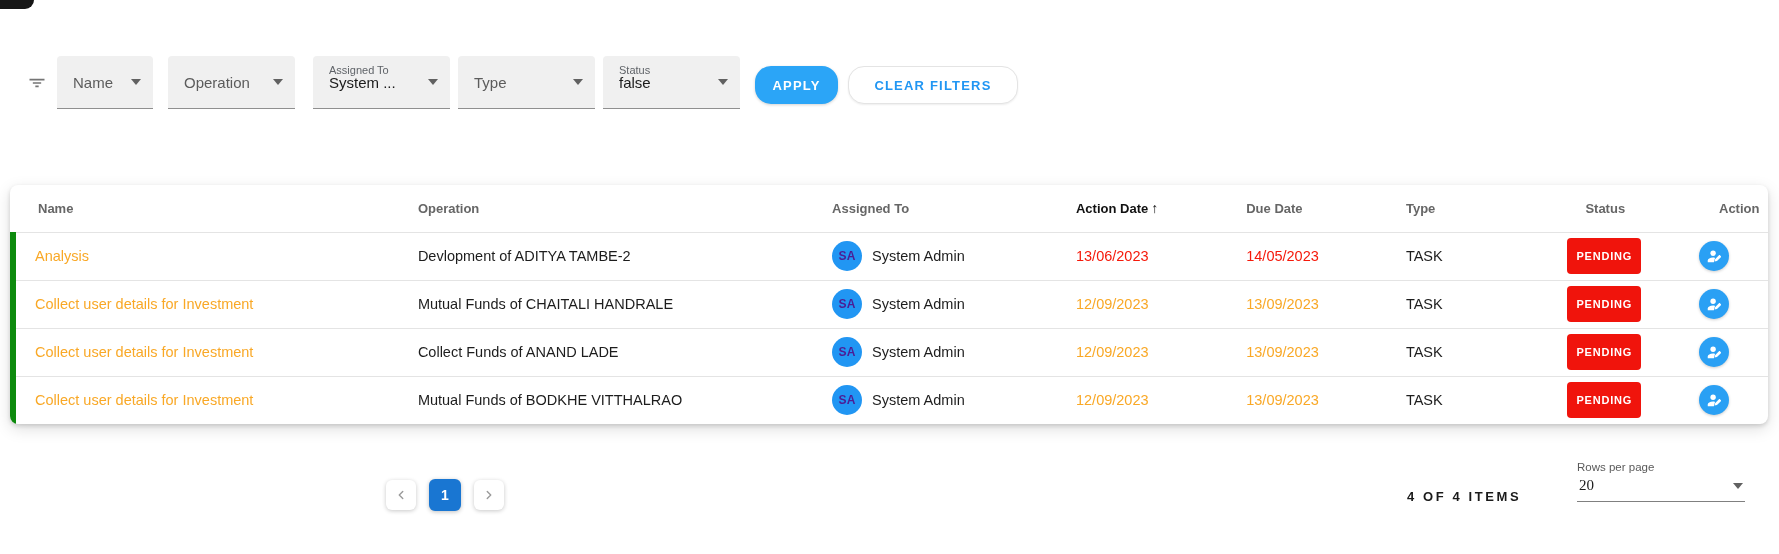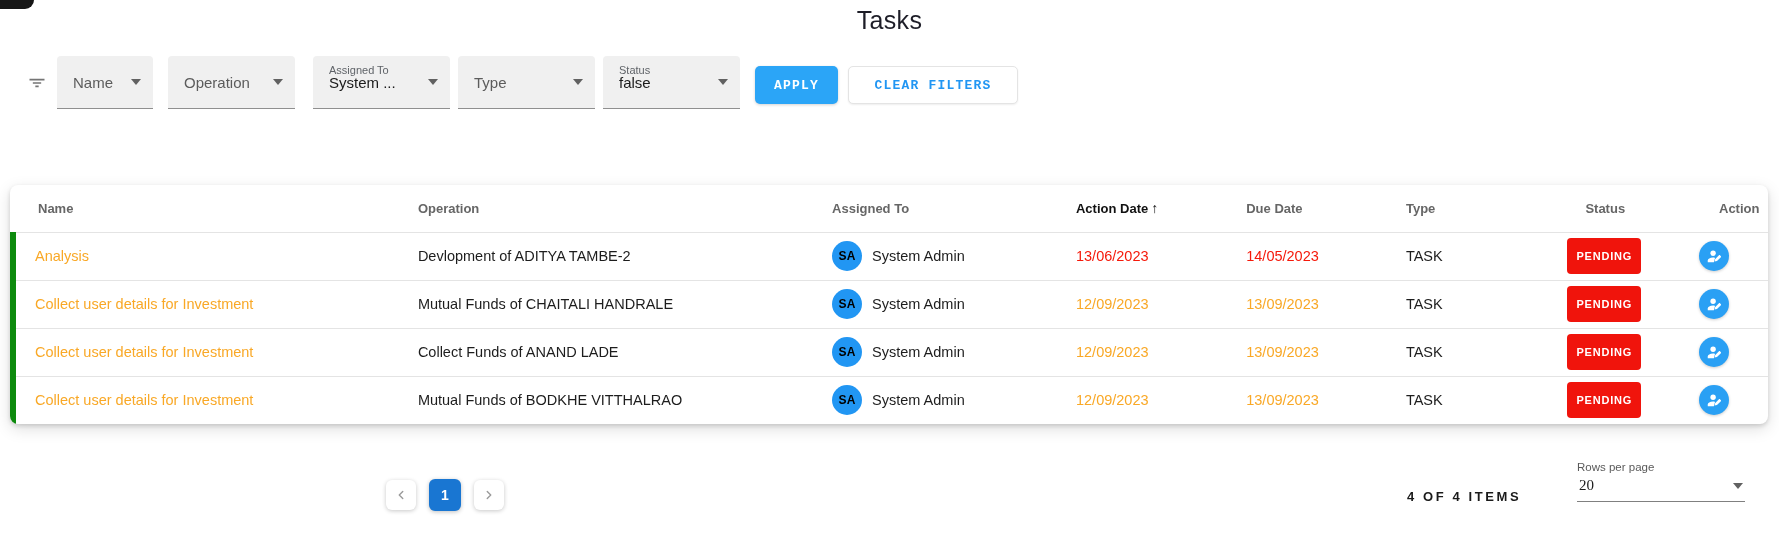--- a/index.html
+++ b/index.html
@@ -34,21 +34,21 @@
   .dd .solo-label { position:absolute; left:16px; top:50%; transform:translateY(-50%); font-size:15px; color:#5c5c5c; }
   .dd .mini-label { position:absolute; left:16px; top:8px; font-size:11px; color:#5f6368; }
   .dd .value      { position:absolute; left:16px; bottom:17px; font-size:15px; color:#1b1b1b; }
   .dd .arrow {
     position:absolute; right:12px; top:50%; margin-top:-3px;
     width:0; height:0; border-left:5px solid transparent; border-right:5px solid transparent;
     border-top:6px solid #616161;
   }
   .btn {
     align-self: flex-end; margin-bottom: 5px; height: 38px;
-    border-radius: 5px; font-family: Liberation Mono, monospace;
+    border-radius: 16px; font-family: Liberation Sans, sans-serif;
     font-size: 13px; font-weight: 700; letter-spacing: 1.2px; cursor: pointer;
   }
   .btn-apply {
     margin-left: 15px; width: 83px; border: none;
     background: #2BA5F7; color: #fff; box-shadow: 0 1px 3px rgba(0,0,0,.18);
   }
   .btn-clear {
     margin-left: 10px; width: 170px;
     background: #fff; color: #2196F3; border: 1px solid #e4e4e4;
     box-shadow: 0 1px 2px rgba(0,0,0,.07);
@@ -71,21 +71,21 @@
   th.sorted { color: #111; cursor: pointer; }
   th.sorted .sort-arrow { font-size: 14px; margin-left: 3px; }
   tbody td {
     height: 48px; vertical-align: middle; padding-left: 10px;
     border-top: 1px solid #e4e4e4; font-size: 14.5px; color: #1d1d1d;
   }
   td.cell-name { border-left: 6px solid #0D8A0D; padding-left: 19px; color: #F9A826; cursor: pointer; }
   .assigned-wrap { display: flex; align-items: center; }
   .avatar {
     width: 30px; height: 30px; border-radius: 50%; background: #2196F3;
-    color: #000000; font-size: 12px; font-weight: 700; letter-spacing: .3px;
+    color: #4c1d95; font-size: 12px; font-weight: 700; letter-spacing: .3px;
     display: flex; align-items: center; justify-content: center; margin-right: 10px; flex: none;
   }
   .d-red { color: #F5190A; }
   .d-orange { color: #F9A826; }
   .badge {
     display: inline-block; background: #F0140C; color: #fff;
     font-size: 11px; font-weight: 700; letter-spacing: .8px;
     padding: 12px 9px; border-radius: 4px;
   }
   .act-btn {
@@ -123,21 +123,20 @@
     border-top:6px solid #616161;
   }
 </style>
 </head>
 <body>
 
 <div class="page">
 
   <div class="corner-artifact"></div>
 
-  <div class="page-title">Tasks</div>
 
   <div class="filter-bar">
     <span class="filter-icon">
       <svg width="20" height="20" viewBox="0 0 24 24">
           <path fill="#757575" d="M3 7h18v2H3zM7 11h10v2H7zM10 15h4v2h-4z"></path>
         </svg>
     </span>
 
     <div class="dd dd-name">
       <span class="solo-label">Name</span>

